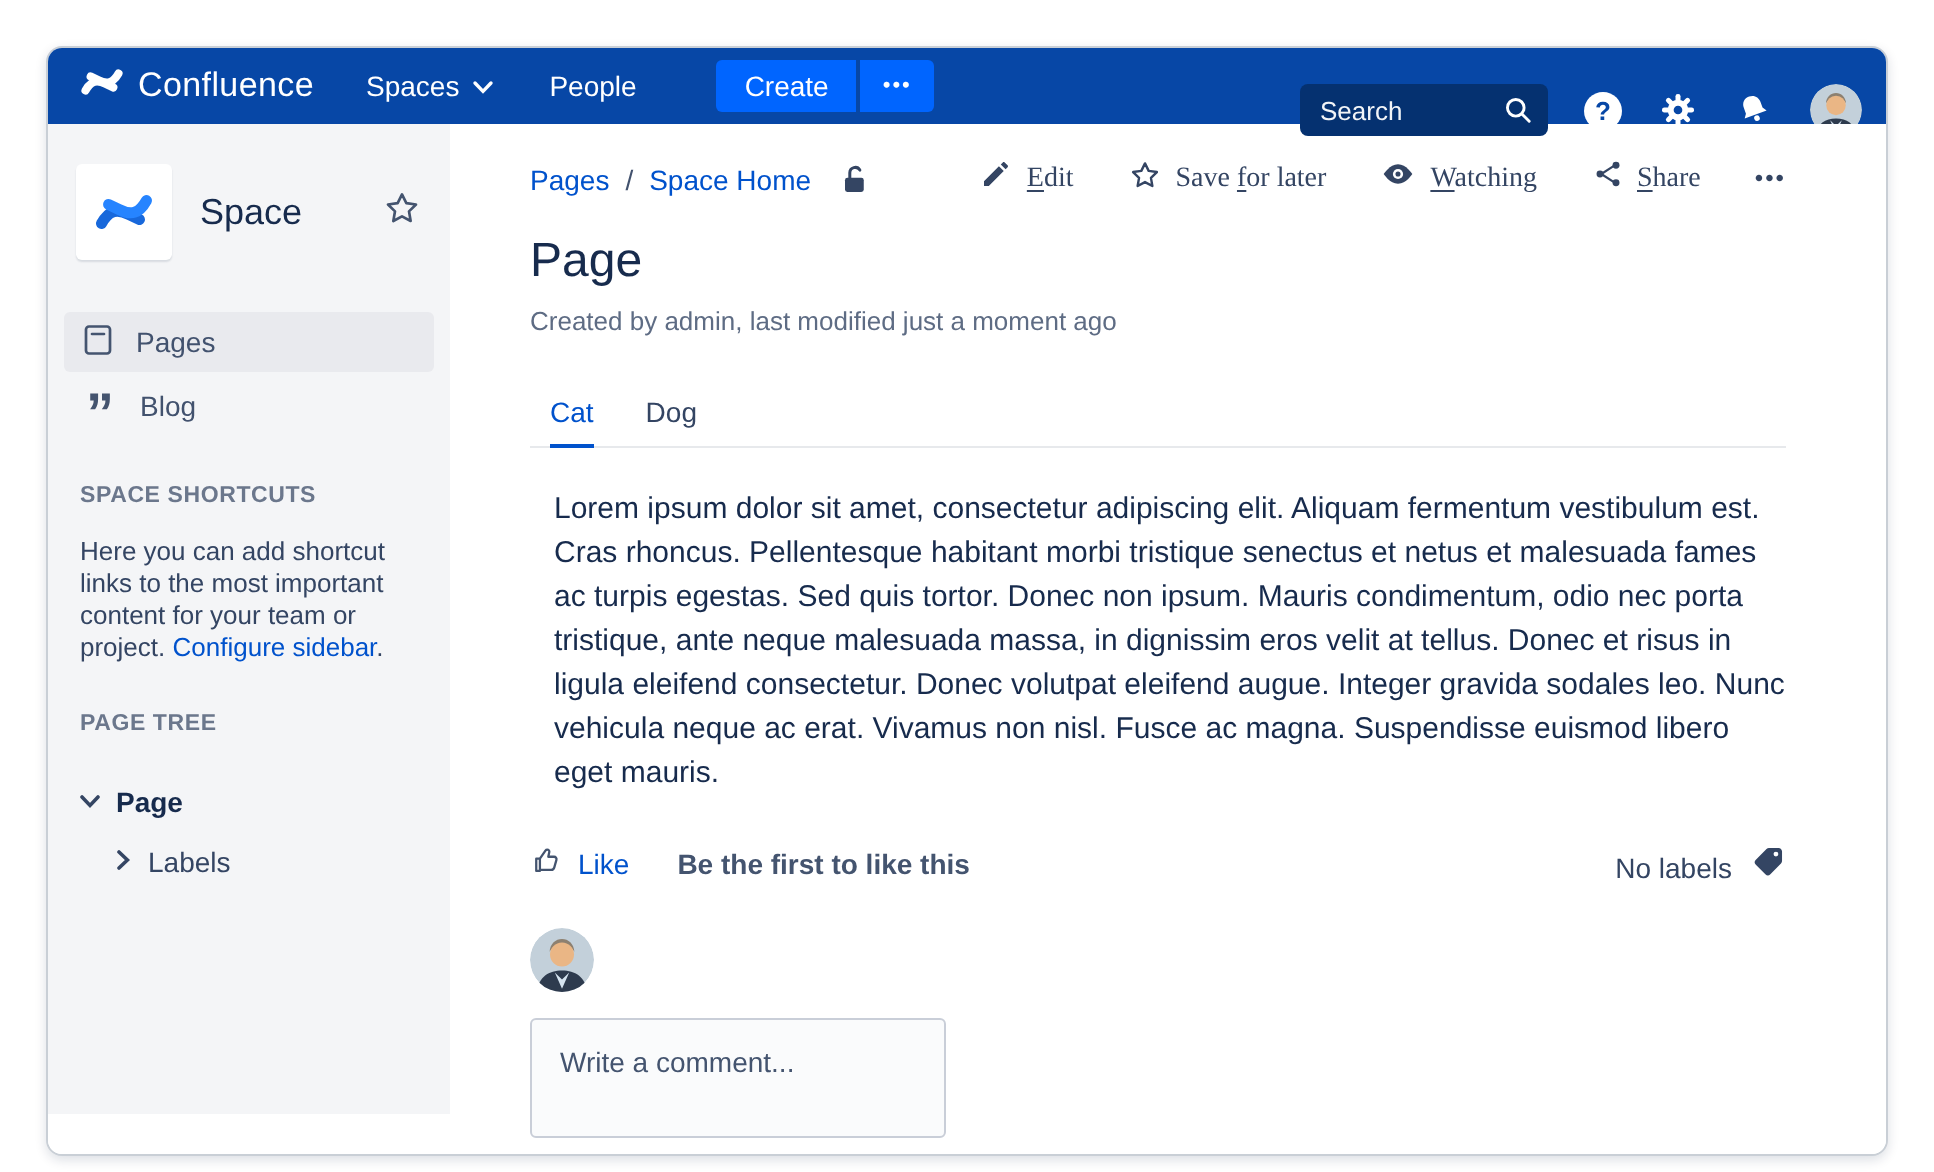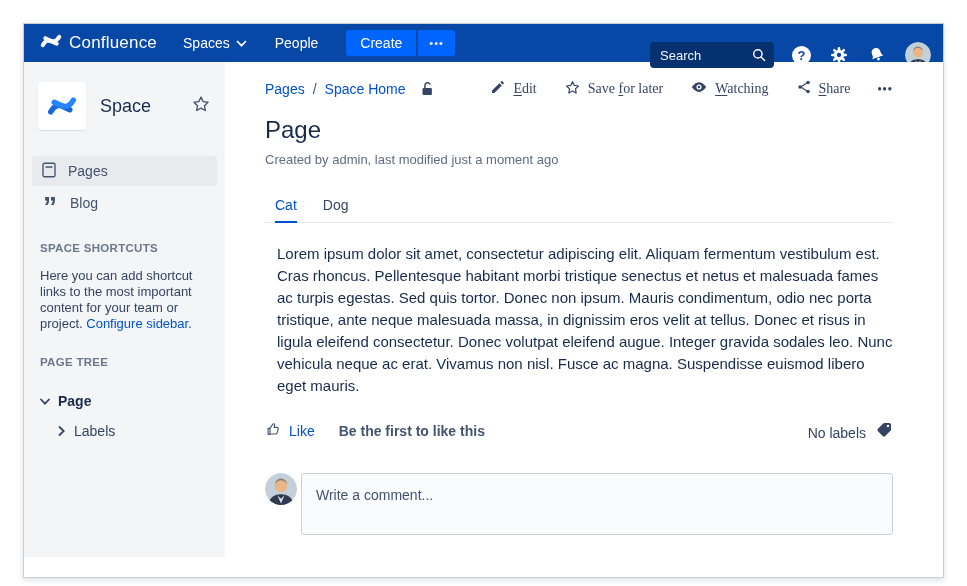--- a/index.html
+++ b/index.html
@@ -1,35 +1,35 @@
 <!DOCTYPE html>
 <html><head>
 <meta charset="utf-8">
 <style>
   * { margin:0; padding:0; box-sizing:border-box; }
   html,body { width:967px; height:586px; background:#fff; font-family:"Liberation Sans","DejaVu Sans",sans-serif; }
   .stage { position:relative; width:967px; height:586px; }
 
   .frame {
     position:absolute; left:23px; top:23px; width:921px; height:555px;
-    background:#fff; border:1px solid #c9cfd6; border-radius:0;
+    background:#fff; border:1px solid #c9cfd6; border-radius:8px;
     box-shadow:0 2px 6px rgba(9,30,66,.14); overflow:hidden;
     display:flex; flex-direction:column;
   }
 
   
   .topbar {
     height:38px; background:#0747A6; display:flex; align-items:center;
     padding:0 12px 0 16px; flex:0 0 auto; color:#fff;
   }
   .brand { display:flex; align-items:center; gap:7px; margin-right:26px; cursor:pointer; }
   .brand-text { font-size:17px; font-weight:500; letter-spacing:.2px; color:#fff; }
   .top-nav { display:flex; align-items:center; gap:28px; }
   .top-nav-item { display:flex; align-items:center; gap:6px; font-size:14px; color:#fff; cursor:pointer; }
-  .split-btn { display:flex; margin-left:28px; }
+  .split-btn { display:flex; margin-left:40px; }
   .btn-create {
     background:#0065FF; color:#fff; border:none; font-family:inherit; font-size:14px; font-weight:500;
     padding:5px 14px; border-radius:3px 0 0 3px; cursor:pointer;
   }
   .btn-create-more {
     background:#0065FF; color:#fff; border:none; font-family:inherit; font-size:11px; letter-spacing:1px;
     padding:5px 11px; border-radius:0 3px 3px 0; margin-left:2px; cursor:pointer;
   }
   .topbar-right { margin-left:auto; display:flex; align-items:center; gap:18px;margin-top:24px; }
   .searchbox { position:relative; }
@@ -100,21 +100,21 @@
   .tab { font-size:14px; padding-bottom:8px; cursor:pointer; color:#344563; border-bottom:2px solid transparent; margin-bottom:-1px; }
   .tab.active { color:#0052CC; font-weight:500; border-bottom-color:#0052CC; }
 
   .body-text { font-size:15px; line-height:22px; color:#172B4D; margin:20px 0 0 12px; max-width:618px; }
 
   .like-row { display:flex; align-items:center; margin-top:24px; font-size:14px; }
   .like-btn { display:flex; align-items:center; gap:7px; color:#0052CC; cursor:pointer; }
   .like-hint { color:#44546F; margin-left:24px;font-weight:bold; }
   .labels-group { margin-left:auto; display:flex; align-items:flex-end; gap:10px; color:#344563; cursor:pointer; }
 
-  .comment-row { display:flex; align-items:flex-start; gap:4px; margin-top:32px; }
+  .comment-row { display:flex; align-items:flex-start; gap:13px; margin-top:22px;flex-direction:column; }
   .comment-box {
     flex:1; height:62px; resize:none; background:#FAFBFC; border:1px solid #C9CED8; border-radius:3px;
     font-family:inherit; font-size:14px; color:#172B4D; padding:13px 14px; outline:none;
   }
   .comment-box::placeholder { color:#44546F; opacity:1; }
 </style>
 </head>
 <body>
 
 <div class="stage">

